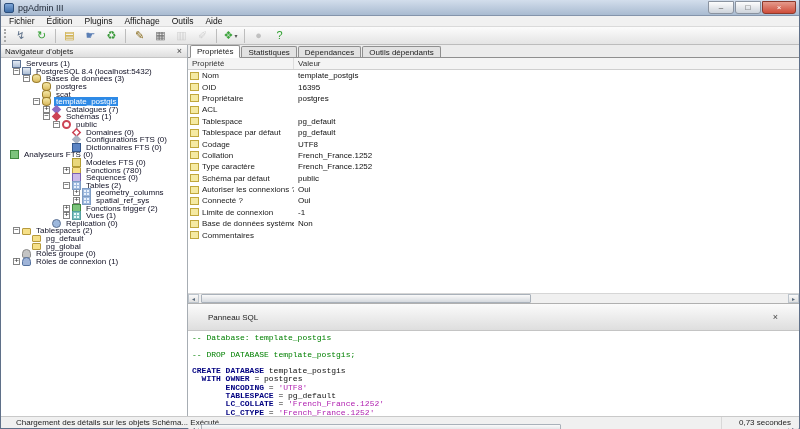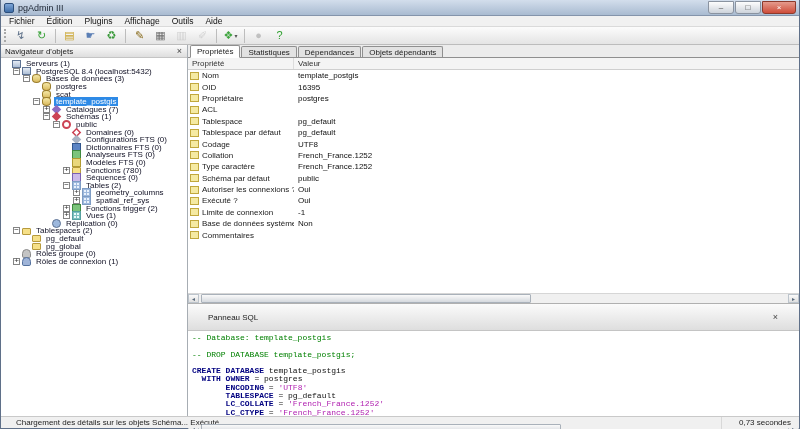--- a/index.html
+++ b/index.html
@@ -219,21 +219,21 @@
           <div class="tree-row" style="padding-left: 62px;">
             <span class="exp-spacer"></span>
             <span class="ti ti-dia-gray"></span>
             <span class="tree-label">Configurations FTS (0)</span>
           </div>
           <div class="tree-row" style="padding-left: 62px;">
             <span class="exp-spacer"></span>
             <span class="ti ti-book"></span>
             <span class="tree-label">Dictionnaires FTS (0)</span>
           </div>
-          <div class="tree-row" style="padding-left: 62px;">
+          <div class="tree-row" style="">
             <span class="exp-spacer"></span>
             <span class="ti ti-rect-green"></span>
             <span class="tree-label">Analyseurs FTS (0)</span>
           </div>
           <div class="tree-row" style="padding-left: 62px;">
             <span class="exp-spacer"></span>
             <span class="ti ti-rect-yellow"></span>
             <span class="tree-label">Modèles FTS (0)</span>
           </div>
           <div class="tree-row" style="padding-left: 62px;">
@@ -303,21 +303,21 @@
           </div>
         </div>
     </div>
 
     <div class="right-panel">
 
       <div class="tabs">
           <div class="tab active">Propriétés</div>
           <div class="tab">Statistiques</div>
           <div class="tab">Dépendances</div>
-          <div class="tab">Objets dépendants</div>
+          <div class="tab">Outils dépendants</div>
         </div>
 
       <div class="props-grid">
         <div class="grid-header">
             <div class="gh-cell">Propriété</div>
             <div class="gh-cell val">Valeur</div>
           </div>
         <div>
             <div class="grid-row">
               <div class="gr-prop">
@@ -392,21 +392,21 @@
             <div class="grid-row">
               <div class="gr-prop">
                 <span class="prop-icon"></span>
                 <span>Autoriser les connexions ?</span>
               </div>
               <div class="gr-val">Oui</div>
             </div>
             <div class="grid-row">
               <div class="gr-prop">
                 <span class="prop-icon"></span>
-                <span>Exécuté ?</span>
+                <span>Connecté ?</span>
               </div>
               <div class="gr-val">Oui</div>
             </div>
             <div class="grid-row">
               <div class="gr-prop">
                 <span class="prop-icon"></span>
                 <span>Limite de connexion</span>
               </div>
               <div class="gr-val">-1</div>
             </div>

